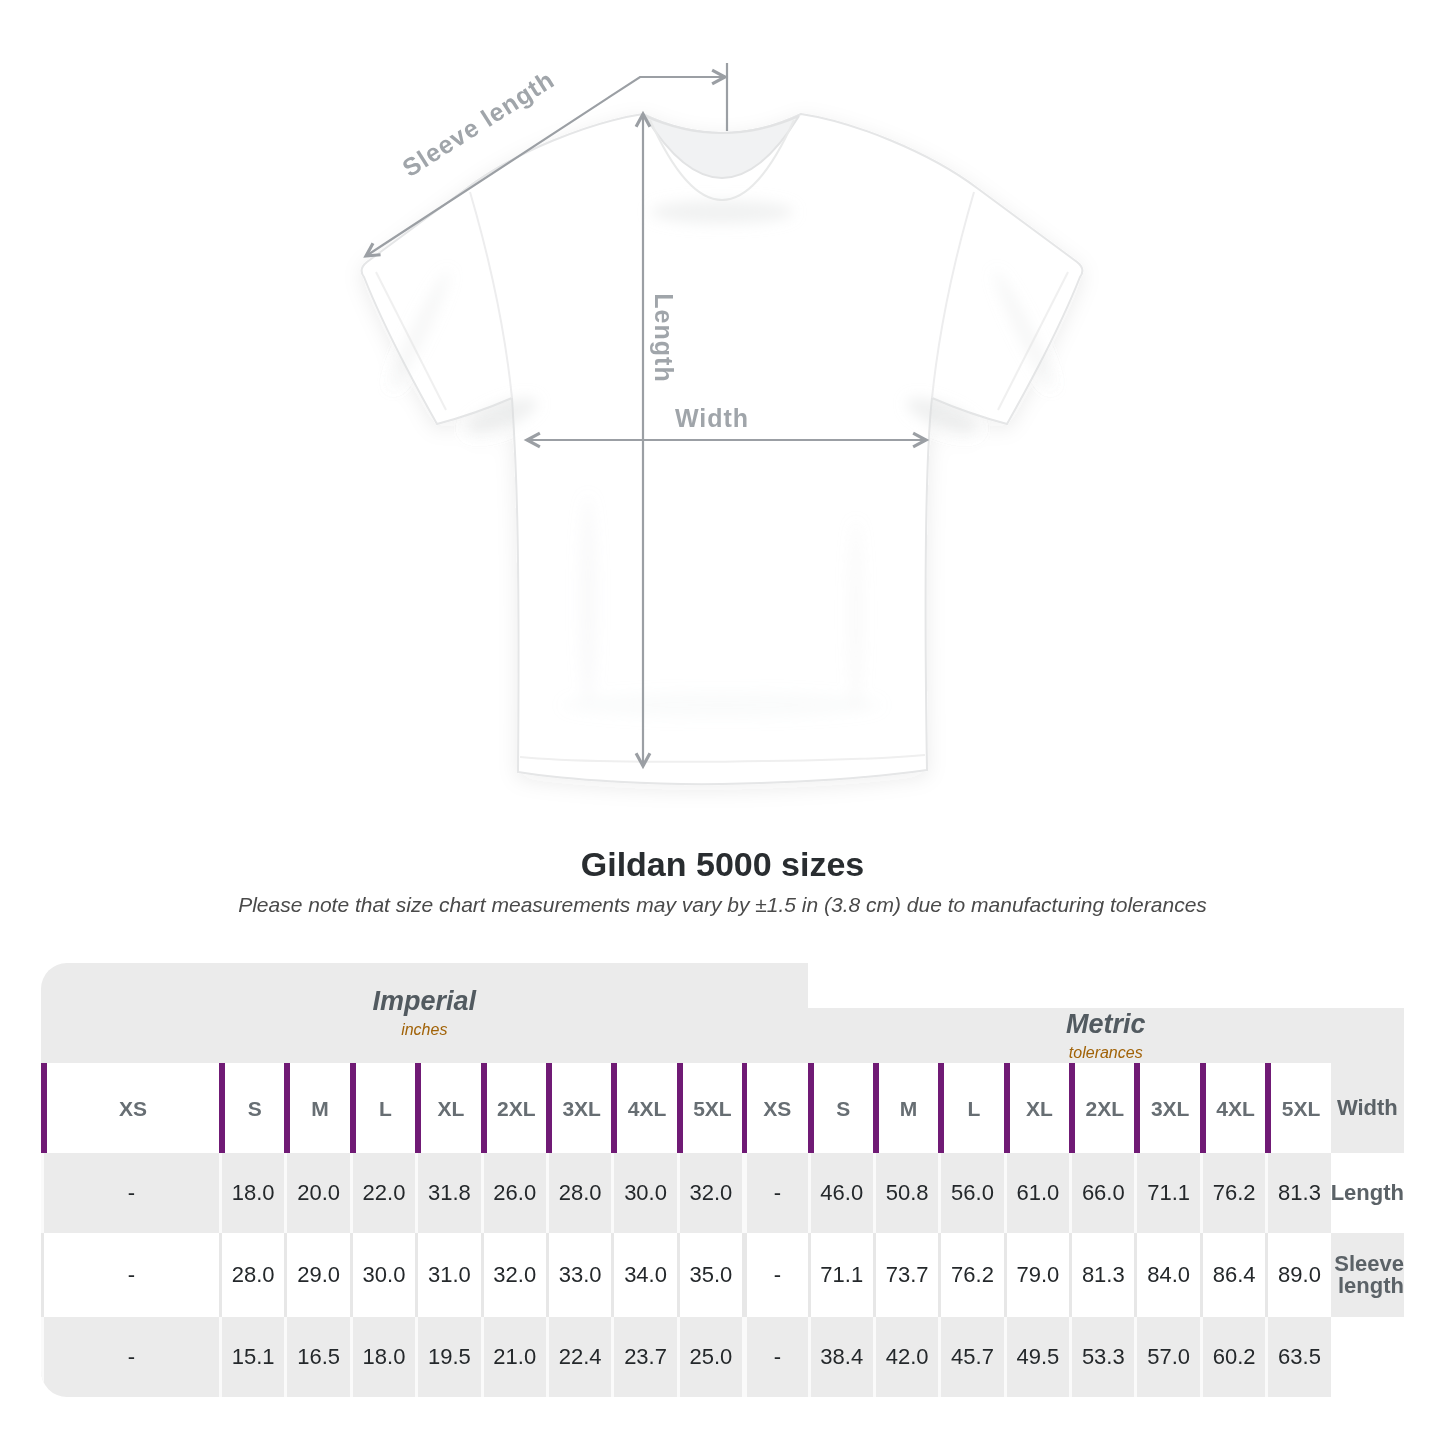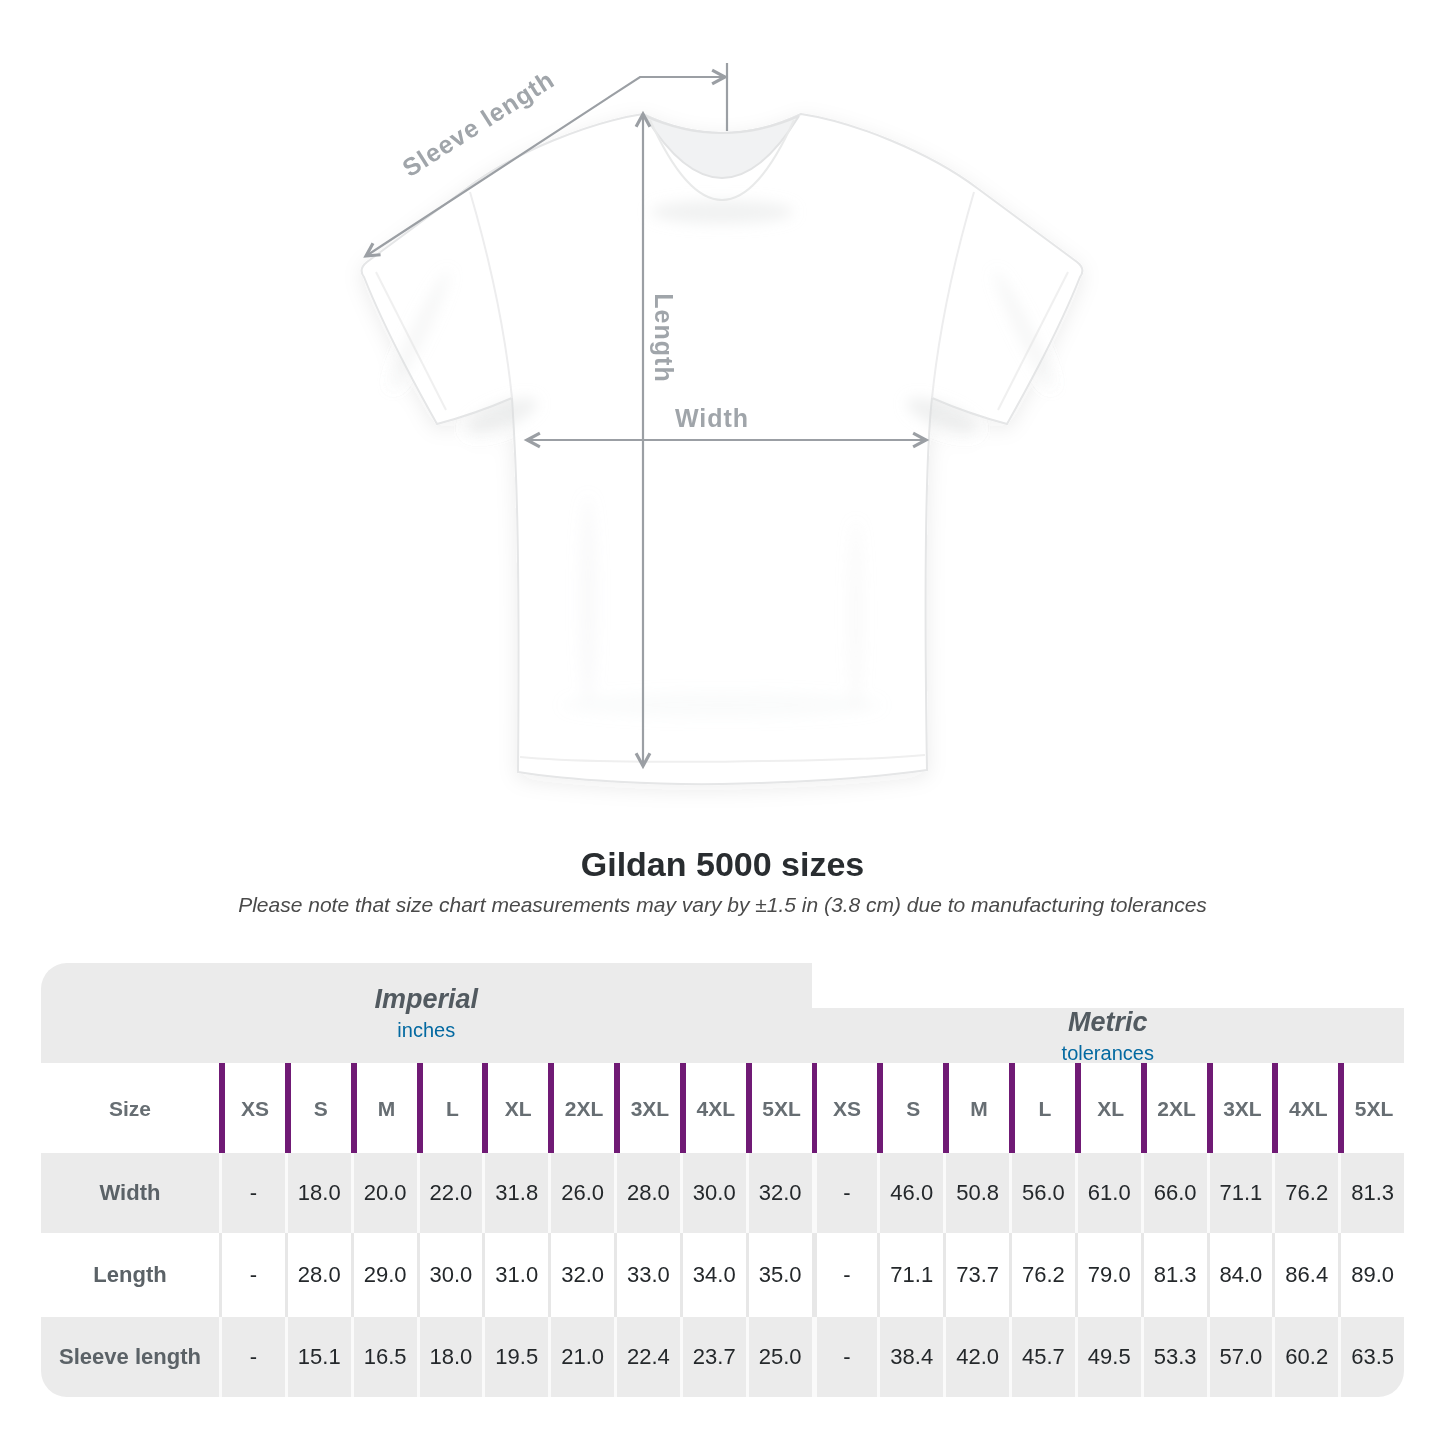--- a/index.html
+++ b/index.html
@@ -14,21 +14,21 @@
         font-size:21px;font-style:italic;color:#4a4a4a;}
   .sizetable{position:absolute;top:963px;left:41px;width:1363px;height:434px;
         border-radius:26px;overflow:hidden;display:grid;
         grid-template-columns:178px repeat(18,1fr);
         grid-template-rows:100px 90px 80px 84px 80px;text-align:right;}
   .cell{display:flex;align-items:center;justify-content:center;line-height:1;}
   .band{background:#ebebeb;flex-direction:column;gap:7px;}
   .band-imperial{grid-column:1 / span 10;}
   .band-metric{grid-column:11 / span 9;margin-top:45px;}
   .g-label{font-size:27px;font-weight:bold;font-style:italic;color:#525a60;}
-  .g-unit{font-size:20px;color:#0369a1;}
+  .g-unit{font-size:16px;font-style:italic;color:#a16207;}
   .hd{background:#fff;border-left:6px solid #701a75;font-size:21px;font-weight:bold;color:#676e73;}
   .wh{background:#fff;border-left:3px solid #e7e7e7;}
   .gy{background:#ebebeb;border-left:3px solid #fafafa;}
   .lbl{font-size:22px;font-weight:bold;color:#5b6267;}
   .val{font-size:22px;color:#24282b;}
   .sd{border-left-width:5px;}
   .nbl{border-left:none;}
 </style>
 </head>
 <body>
@@ -107,21 +107,20 @@
 
     <div class="cell band band-imperial">
       <div class="g-label">Imperial</div>
       <div class="g-unit">inches</div>
     </div>
     <div class="cell band band-metric">
       <div class="g-label">Metric</div>
       <div class="g-unit">tolerances</div>
     </div>
 
-    <div class="cell hd nbl">Size</div>
     <div class="cell hd">XS</div>
     <div class="cell hd">S</div>
     <div class="cell hd">M</div>
     <div class="cell hd">L</div>
     <div class="cell hd">XL</div>
     <div class="cell hd">2XL</div>
     <div class="cell hd">3XL</div>
     <div class="cell hd">4XL</div>
     <div class="cell hd">5XL</div>
     <div class="cell hd sd">XS</div>

